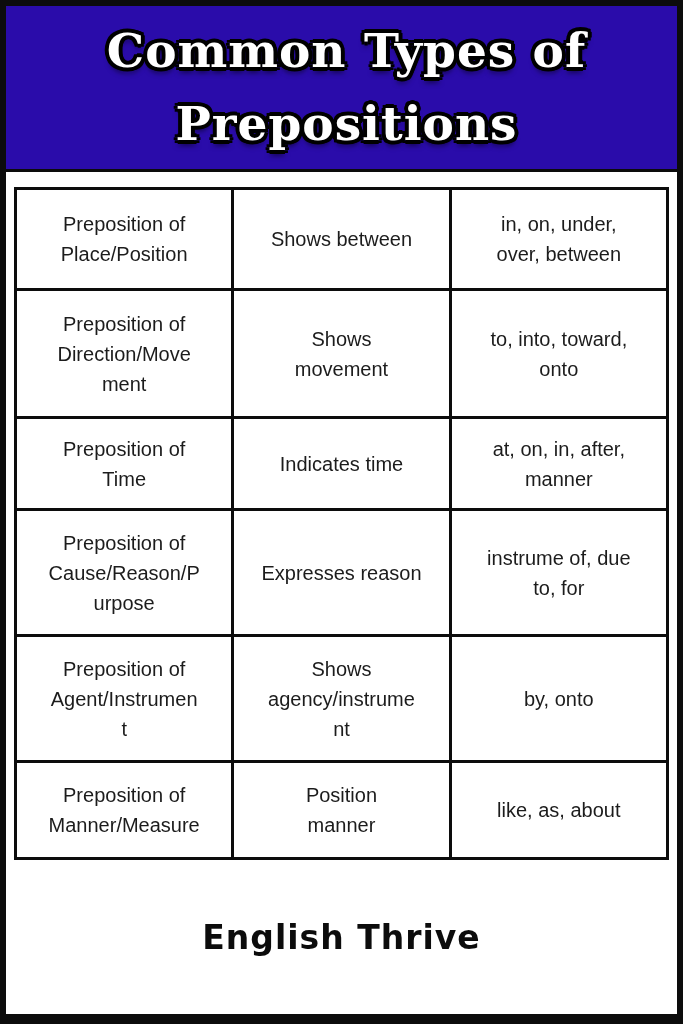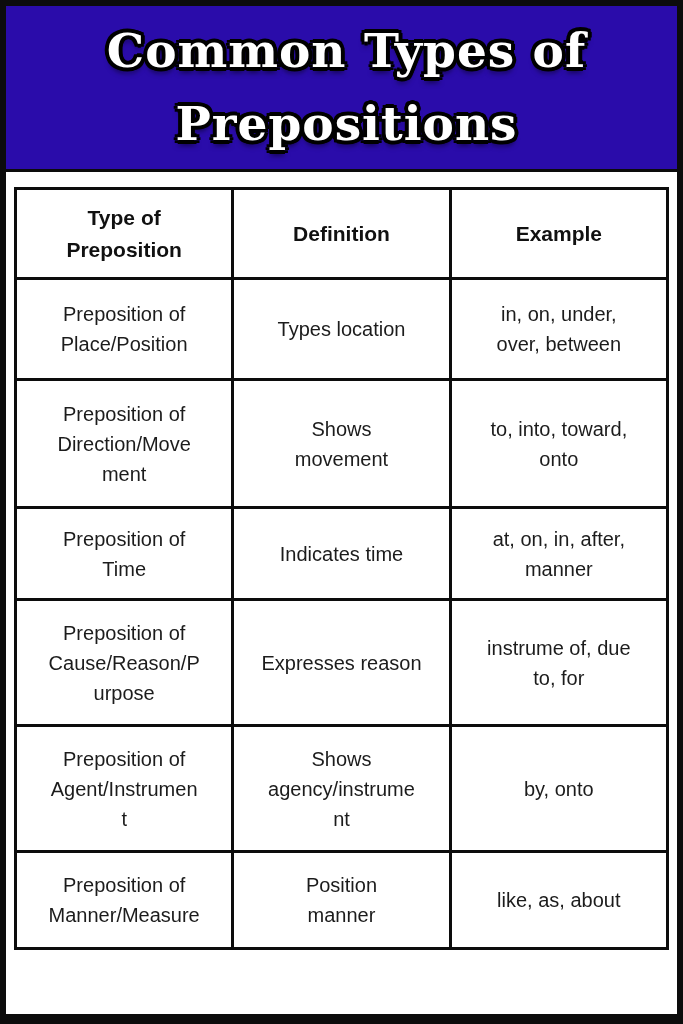--- a/index.html
+++ b/index.html
@@ -99,30 +99,24 @@
 <div class="frame">
 
   <div class="banner">
     <div class="banner-title">Common Types of
 Prepositions</div>
   </div>
 
   <div class="table-wrap">
     <table class="prep-table">
       <tbody>
-          <tr class="hdr">
-        <th>Type of
-Preposition</th>
-        <th>Definition</th>
-        <th>Example</th>
-      </tr>
       <tr class="r-0">
         <td>Preposition of
 Place/Position</td>
-        <td>Types location</td>
+        <td>Shows between</td>
         <td>in, on, under,
 over, between</td>
       </tr>
       <tr class="r-1">
         <td>Preposition of
 Direction/Move
 ment</td>
         <td>Shows
 movement</td>
         <td>to, into, toward,
@@ -156,14 +150,17 @@
         <td>Preposition of
 Manner/Measure</td>
         <td>Position
 manner</td>
         <td>like, as, about</td>
       </tr>
     </tbody>
       </table>
   </div>
 
+  <div class="footer">
+    <div class="brand">English Thrive</div>
+  </div>
 
 </div>
 
 </body></html>

